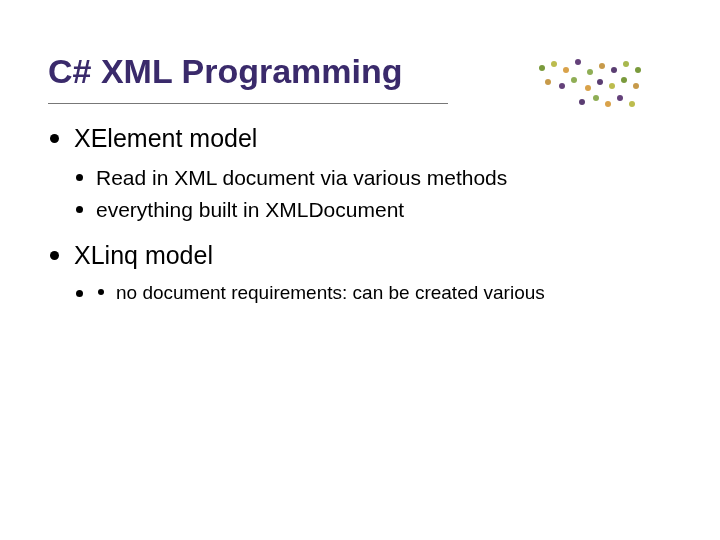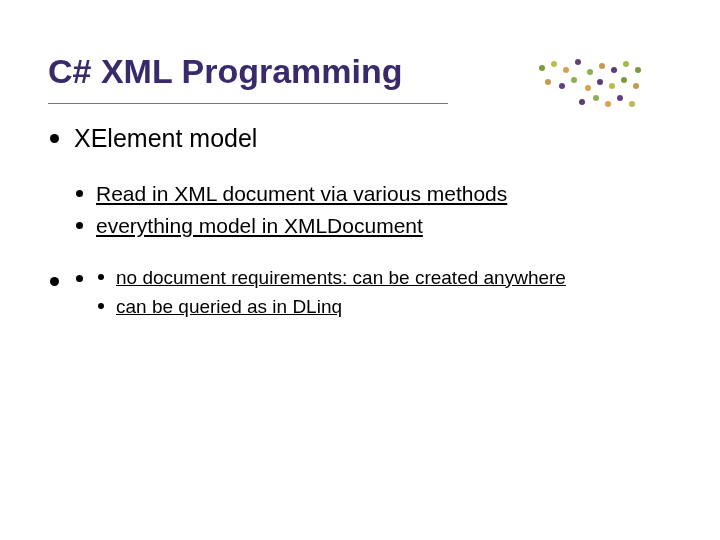--- a/index.html
+++ b/index.html
@@ -50,22 +50,21 @@
     content: "";
     position: absolute;
     left: 2px;
     top: 12px;
     width: 9px;
     height: 9px;
     background: #000;
     border-radius: 50%;
   }
   ul.lvl2 {
-    margin-top: 24px;
-    text-decoration: underline;
+    margin-top: 8px;
   }
   ul.lvl2 > li {
     position: relative;
     padding-left: 22px;
     margin-bottom: 4px;
     font-size: 21px;
     line-height: 1.35;
   }
   ul.lvl2 > li::before {
     content: "";
@@ -144,34 +143,32 @@
 
   <ul class="lvl1">
 
     <li>
       <span>XElement model</span>
       <ul class="lvl2">
         <li>
           <span>Read in XML document via various methods</span>
         </li>
         <li>
-          <span>everything model in XMLDocument</span>
+          <span>everything built in XMLDocument</span>
         </li>
       </ul>
     </li>
 
     <li>
+      <span>XLinq model</span>
       <ul class="lvl2">
         <li>
           <ul class="lvl3">
             <li>
-              <span>no document requirements: can be created anywhere</span>
-            </li>
-            <li>
-              <span>can be queried as in DLinq</span>
+              <span>no document requirements: can be created various</span>
             </li>
           </ul>
         </li>
       </ul>
     </li>
 
   </ul>
 
 </div>
 

